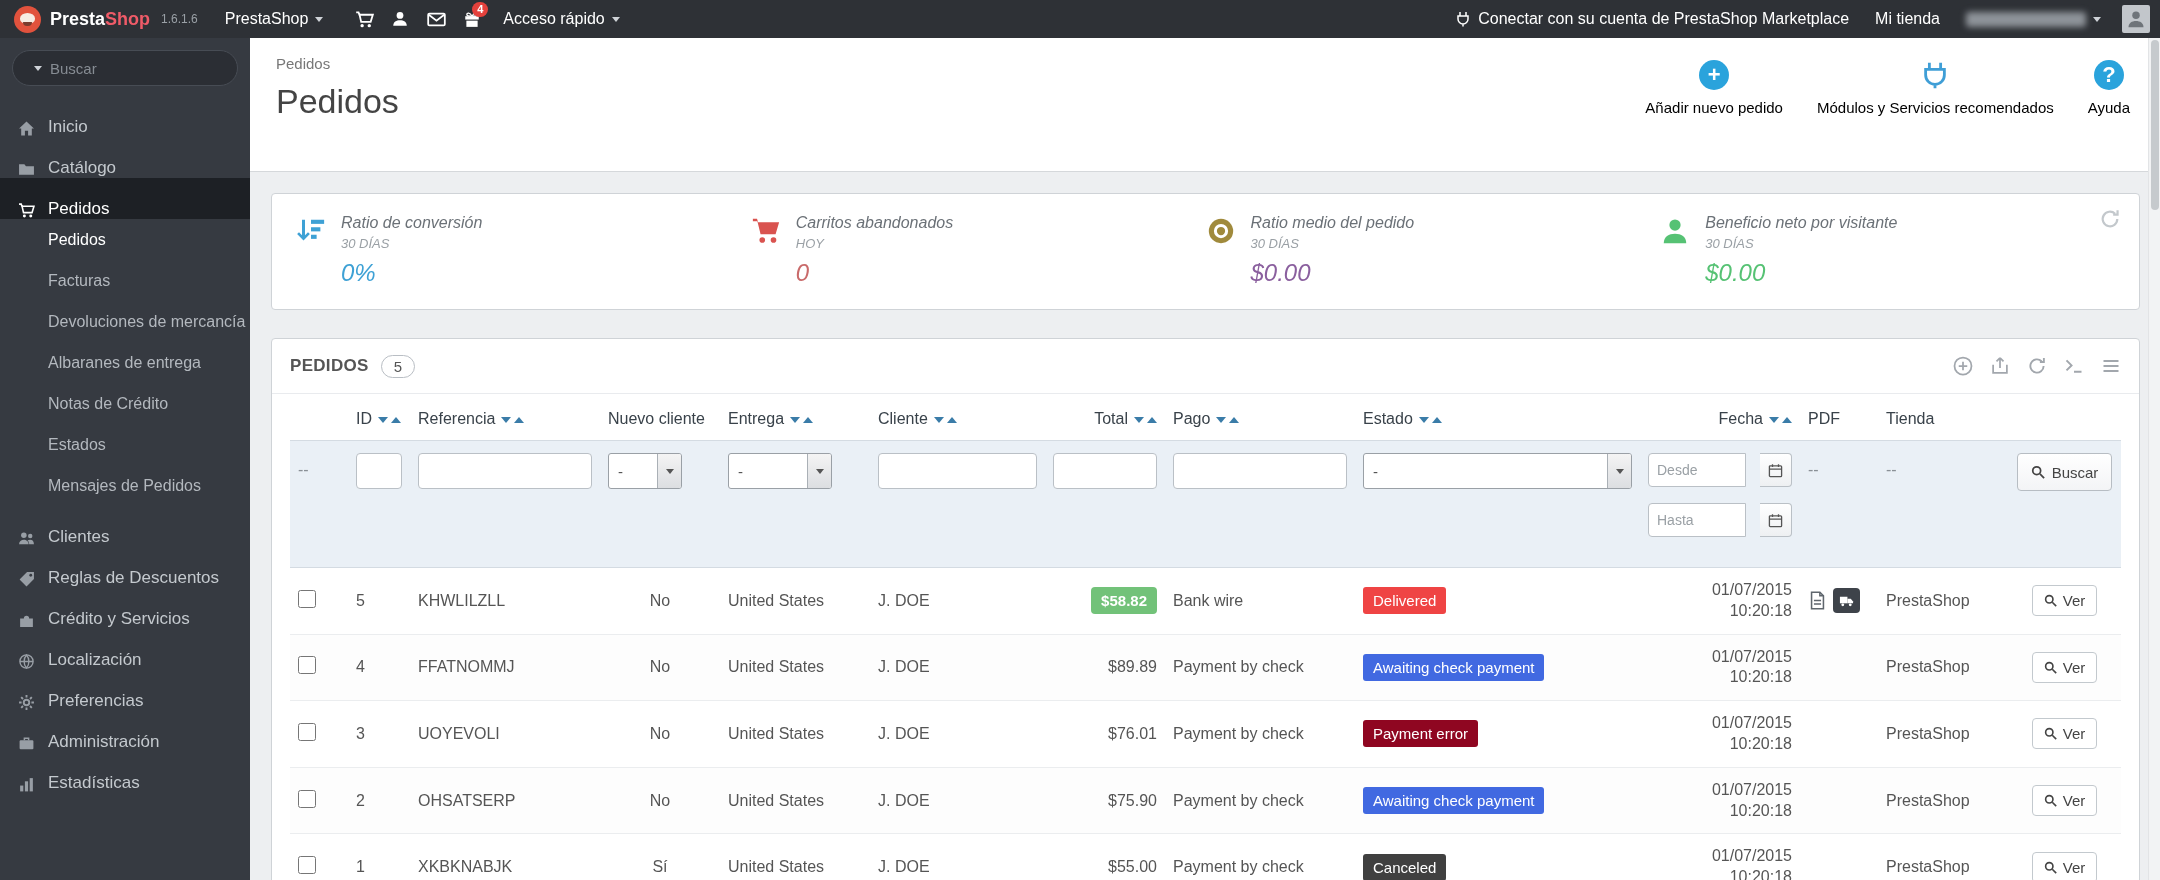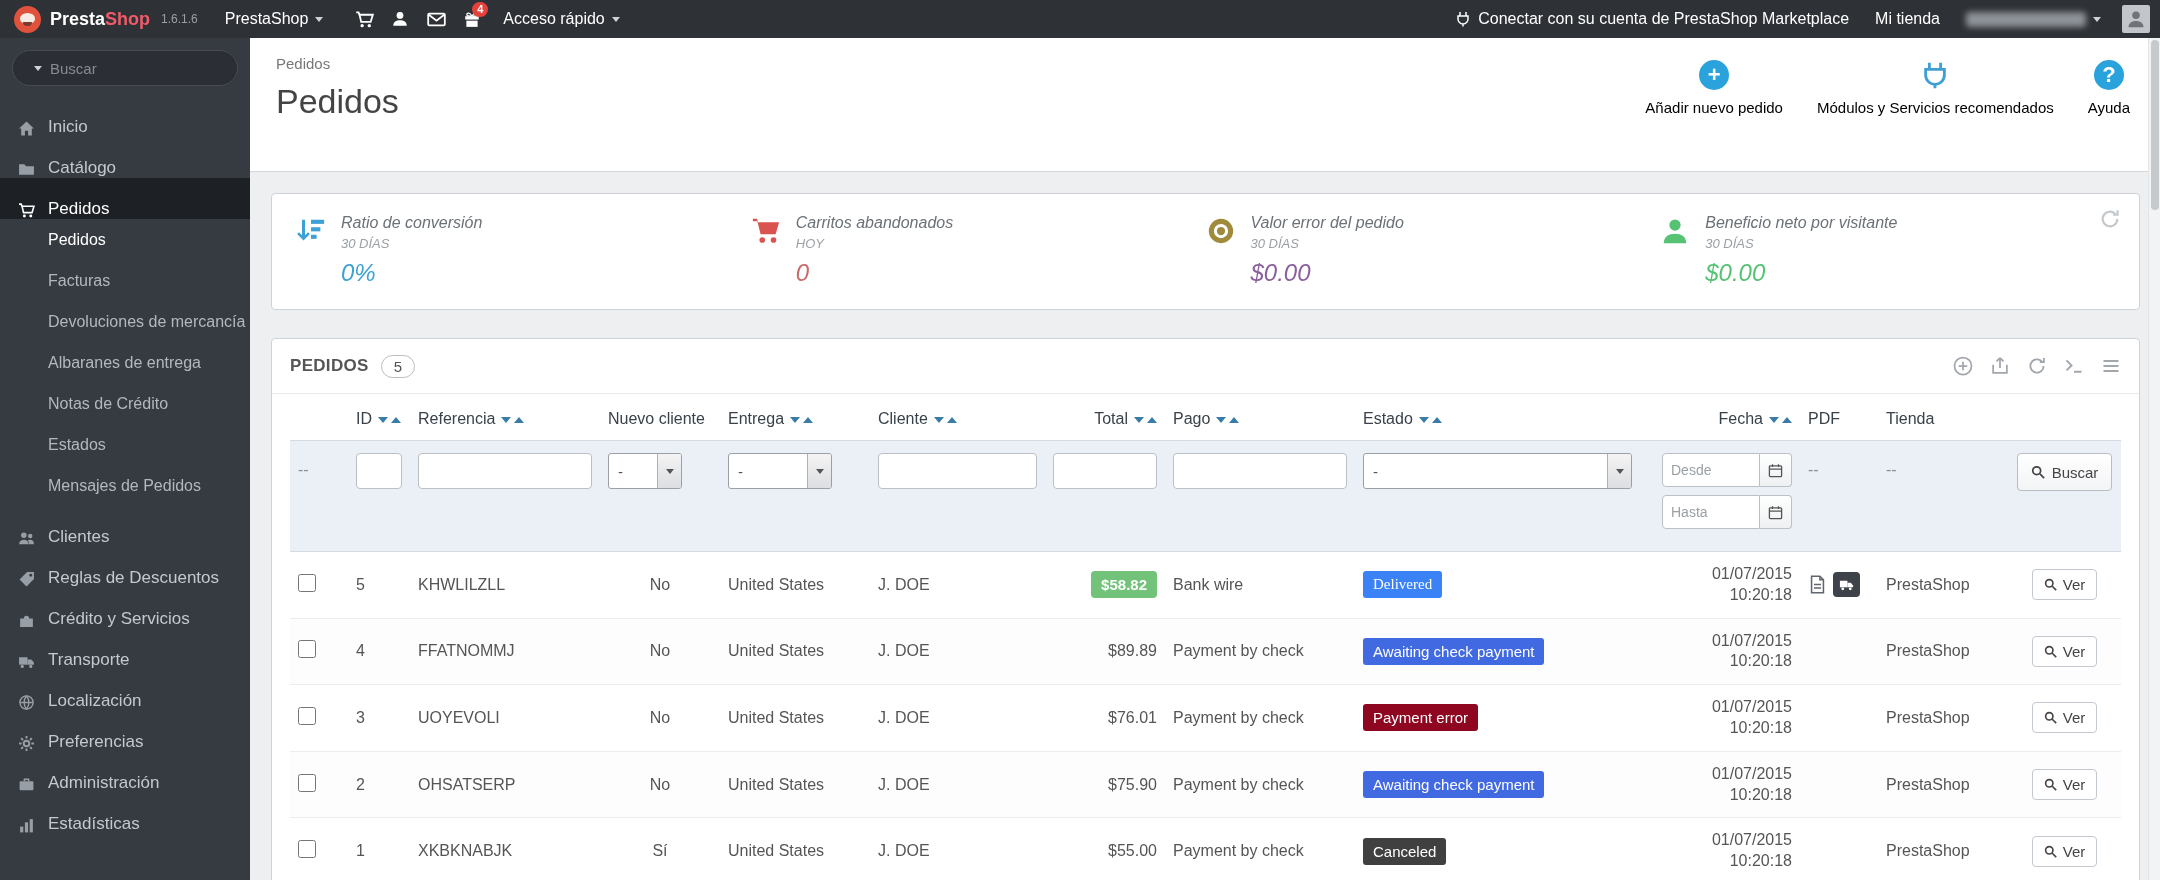--- a/index.html
+++ b/index.html
@@ -72,21 +72,21 @@
   .tri-dn { width:0; height:0; border-left:5px solid transparent; border-right:5px solid transparent; border-top:6px solid #3a7ca8; }
   .tri-up { width:0; height:0; border-left:5px solid transparent; border-right:5px solid transparent; border-bottom:6px solid #3a7ca8; }
   tr.filter-row td { background:#eaf0f6; border-top:1px solid #d4dbe2; border-bottom:1px solid #d4dbe2; padding:12px 8px 14px; vertical-align:top; }
   .f-input { height:36px; width:100%; border:1px solid #bac0c6; border-radius:4px; background:#fff; padding:0 9px; font-size:15px; color:#555; font-family:inherit; outline:none; }
   .f-input::placeholder { color:#9aa0a5; }
   .f-input.small { width:46px; }
   .fselect { height:36px; border:1px solid #9aa0a6; border-radius:3px; background:#fff; display:flex; align-items:center; cursor:pointer; overflow:hidden; }
   .fselect .val { flex:1; padding:0 9px; font-size:15px; color:#555; }
   .fselect .arr { width:24px; align-self:stretch; background:linear-gradient(#f4f4f4,#dcdee1); border-left:1px solid #aab0b6; display:flex; align-items:center; justify-content:center; }
   .fselect .arr i { width:0;height:0;border-left:4px solid transparent;border-right:4px solid transparent;border-top:5px solid #555; }
-  .date-group { display:flex; margin-bottom:8px; justify-content:flex-end; }
+  .date-group { display:flex; margin-bottom:16px; justify-content:space-between; }
   .date-group input { width:98px; height:34px; border:1px solid #bac0c6; border-radius:4px 0 0 4px; padding:0 8px; font-size:14px; color:#555; outline:none; font-family:inherit; }
   .date-group input::placeholder { color:#9aa0a5; }
   .cal-btn { width:32px; height:34px; border:1px solid #bac0c6; border-left:none; border-radius:0 4px 4px 0; background:linear-gradient(#fff,#eef0f2); display:flex; align-items:center; justify-content:center; color:#555; cursor:pointer; }
   .btn { display:inline-flex; align-items:center; gap:7px; border:1px solid #b7bdc3; border-radius:4px; background:linear-gradient(#fff,#f3f4f6); color:#444; font-size:15px; padding:0 13px; height:38px; cursor:pointer; font-family:inherit; white-space:nowrap; }
   .filter-empty { color:#8a9096; padding-top:8px; display:inline-block; }
 
   tr.data-row td { padding:12px 8px; font-size:16px; color:#555; border-bottom:1px solid #ebedef; height:50px; vertical-align:middle; }
   tr.data-row:nth-child(odd) td { background:#fdfdfd; }
   td.c-new { text-align:center; }
   td.c-total, td.c-date { text-align:right; }
@@ -249,31 +249,20 @@
         </span>
       <span>Reglas de Descuentos</span>
     </div>
     <div class="nav-item">
       <span class="ic">
           <svg width="17" height="17" viewBox="0 0 16 16" fill="currentColor">
             <path d="M2 6h3.5a2.5 2.5 0 1 1 5 0H14v8H2z"></path>
           </svg>
         </span>
       <span>Crédito y Servicios</span>
-    </div>
-    <div class="nav-item">
-      <span class="ic">
-          <svg width="17" height="17" viewBox="0 0 16 16" fill="currentColor">
-            <rect x="1" y="4" width="8" height="7"></rect>
-            <path d="M9 6h3.5l2.5 3v2H9z"></path>
-            <circle cx="4" cy="12.6" r="1.5"></circle>
-            <circle cx="12" cy="12.6" r="1.5"></circle>
-          </svg>
-        </span>
-      <span>Transporte</span>
     </div>
     <div class="nav-item">
       <span class="ic">
           <svg width="17" height="17" viewBox="0 0 16 16" fill="none" stroke="currentColor" stroke-width="1.3">
             <circle cx="8" cy="8" r="6.2"></circle>
             <path d="M1.8 8h12.4M8 1.8c3 3.2 3 9.2 0 12.4-3-3.2-3-9.2 0-12.4z"></path>
           </svg>
         </span>
       <span>Localización</span>
     </div>
@@ -366,21 +355,21 @@
         </div>
       </div>
       <div class="kpi">
         <span class="kic" style="color: rgb(160, 138, 60);">
             <svg width="30" height="30" viewBox="0 0 16 16">
               <circle cx="8" cy="8" r="6.5" fill="currentColor"></circle>
               <circle cx="8" cy="8" r="3" fill="none" stroke="#fff" stroke-width="1.6"></circle>
             </svg>
           </span>
         <div>
-          <div class="kpi-label">Valor error del pedido</div>
+          <div class="kpi-label">Ratio medio del pedido</div>
           <div class="kpi-period">30 DÍAS</div>
           <div class="kpi-value" style="color: rgb(138, 95, 158);">$0.00</div>
         </div>
       </div>
       <div class="kpi">
         <span class="kic" style="color: rgb(86, 194, 116);">
             <svg width="30" height="30" viewBox="0 0 16 16" fill="currentColor">
               <circle cx="8" cy="4.8" r="3"></circle>
               <path d="M2 14.5c0-3.4 2.7-5 6-5s6 1.6 6 5z"></path>
             </svg>
@@ -559,21 +548,21 @@
 
           <tr class="data-row">
             <td><input type="checkbox" style="width: 18px; height: 18px;"></td>
             <td>5</td>
             <td>KHWLILZLL</td>
             <td class="c-new">No</td>
             <td>United States</td>
             <td>J. DOE</td>
             <td class="c-total"><span class="total-badge" style="background-color: rgb(114, 194, 121);">$58.82</span></td>
             <td>Bank wire</td>
-            <td><span class="status-badge" style="background-color: #3b82f6; font-family: Liberation Serif, serif;">Delivered</span></td>
+            <td><span class="status-badge" style="background-color: #ef4444;">Delivered</span></td>
             <td class="c-date">
                 <span class="date-l">01/07/2015</span>
                 <span class="date-l">10:20:18</span>
               </td>
             <td>
                 <div class="pdf-icons">
               <span class="doc-ic">
                     <svg width="19" height="19" viewBox="0 0 16 16" fill="none" stroke="currentColor" stroke-width="1.3">
                       <path d="M3 1h7l3 3v11H3z"></path>
                       <path d="M10 1v3h3M5 8h6M5 11h6"></path>

